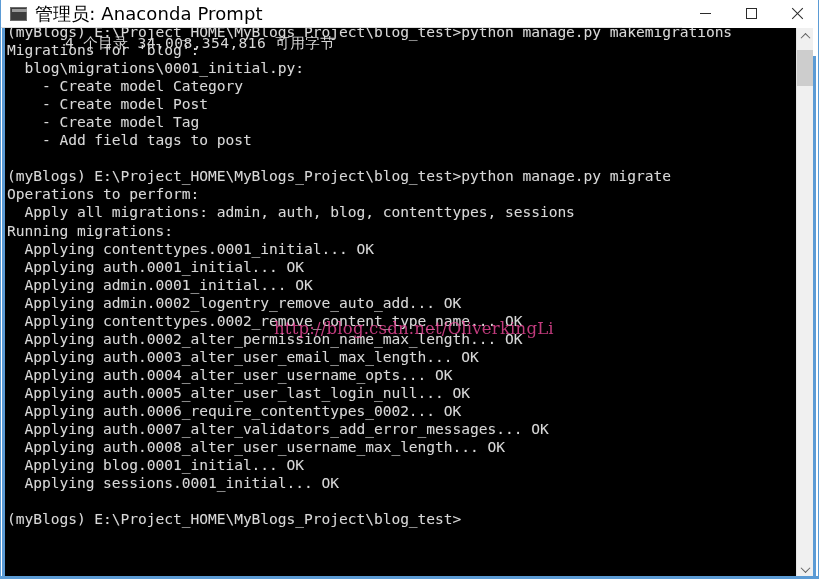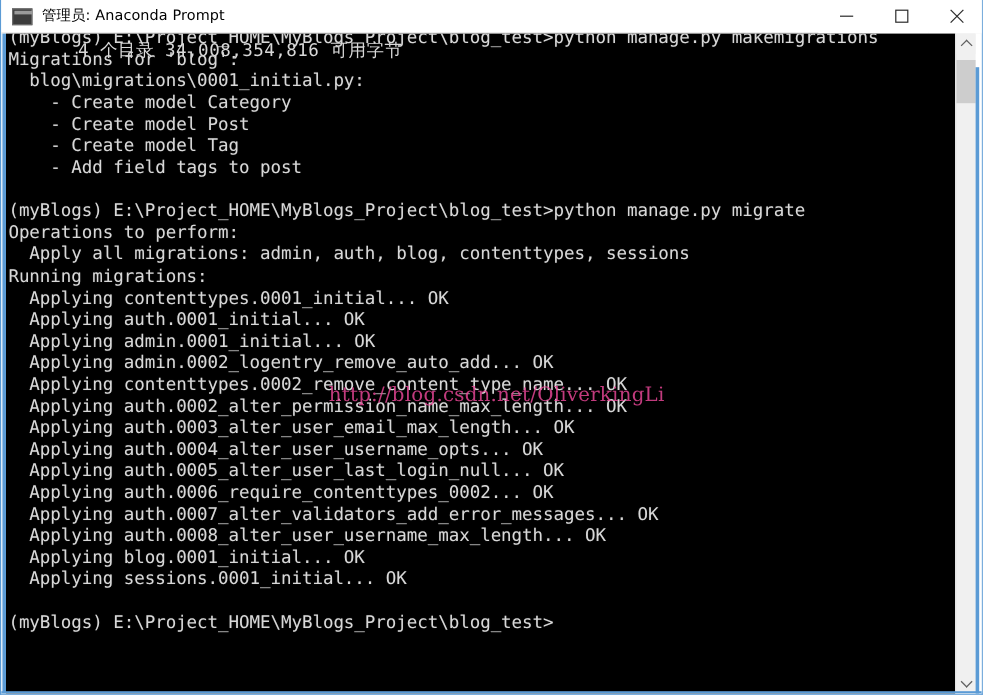--- a/index.html
+++ b/index.html
@@ -46,21 +46,21 @@
   }
   .tb-icon::after {
     content: "";
     position: absolute;
     left: 1px; top: 1px;
     width: 15px; height: 3px;
     background: #9a9a9a;
   }
   #titlebar-text {
     font-family: "DejaVu Sans", "Liberation Sans", sans-serif;
-    font-size: 12px;
+    font-size: 18px;
     color: #000000;
     white-space: nowrap;
     letter-spacing: 0.1px;
   }
   #window-controls {
     display: flex;
     height: 28px;
     flex: 0 0 auto;
   }
   .wc-btn {

